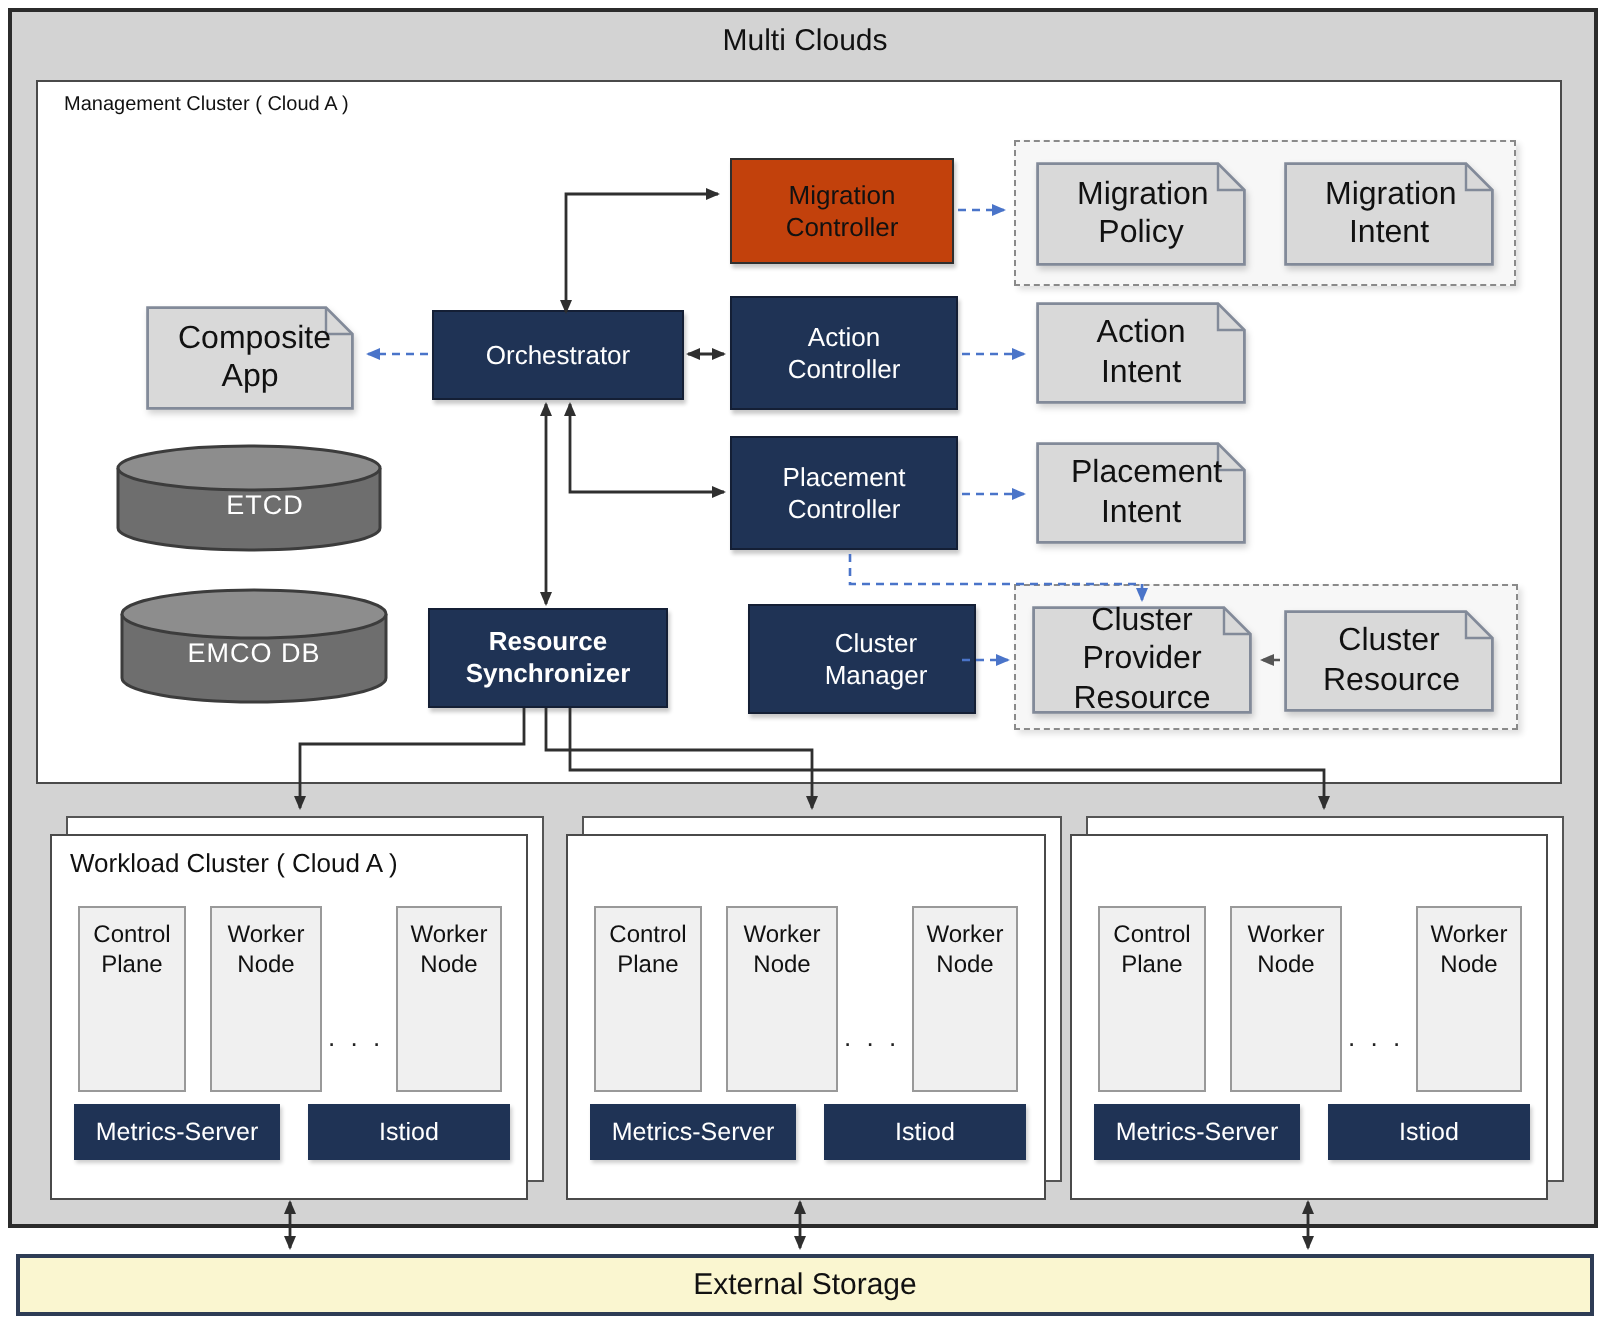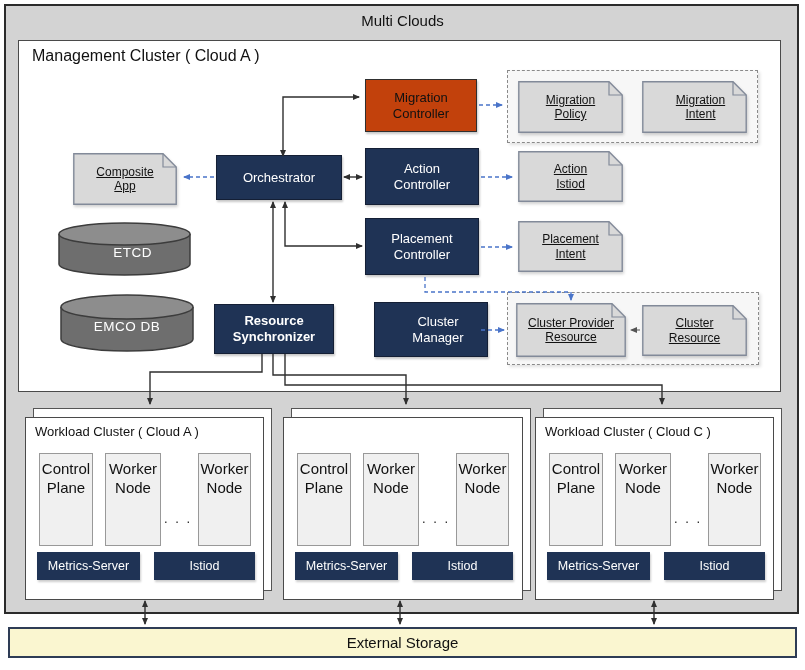--- a/index.html
+++ b/index.html
@@ -1,40 +1,40 @@
 <!DOCTYPE html>
 <html><head>
 <meta charset="utf-8">
 <style>
   html,body{margin:0;padding:0;background:#fff;}
   body{width:805px;height:670px;position:relative;font-family:"Liberation Sans",sans-serif;overflow:hidden;}
   .abs{position:absolute;}
   .outer{left:4px;top:4px;width:791px;height:606px;background:#d3d3d3;border:2px solid #2b2b2b;}
   .outer-title{left:0;top:12px;width:805px;text-align:center;font-size:15px;color:#111;}
   .mgmt{left:18px;top:40px;width:761px;height:350px;background:#fff;border:1.5px solid #4a4a4a;}
-  .mgmt-title{left:32px;top:47px;font-size:16px;color:#111;white-space:nowrap;}
+  .mgmt-title{left:32px;top:47px;font-size:10px;color:#111;white-space:nowrap;}
   .node{display:flex;align-items:center;justify-content:center;text-align:center;
         font-size:13px;line-height:1.2;box-sizing:border-box;}
   .navy{background:#1f3355;color:#fff;border:1px solid #141f35;box-shadow:1px 2px 2px rgba(0,0,0,.22);}
   .green{background:#c2410c;color:#111;border:1.5px solid #2f2f2f;box-shadow:1px 2px 2px rgba(0,0,0,.22);}
   .lbl{display:block;}
   .w80{width:80px;} .w95{width:95px;} .w70{width:70px;}
   .group{border:1.6px dashed #8a8a8a;background:#f7f7f7;box-shadow:2px 2px 3px rgba(0,0,0,.12);box-sizing:border-box;}
   .doc{filter:drop-shadow(1.5px 2px 1.5px rgba(0,0,0,.18));}
   .doc svg{position:absolute;left:0;top:0;}
   .doc .dlbl{position:absolute;inset:0;display:flex;align-items:center;justify-content:flex-end;
-             text-align:center;font-size:12px;line-height:1.2;color:#111;text-decoration:underline;}
+             text-align:center;font-size:16px;line-height:1.2;color:#111;}
   .doc .dlbl span{display:block;margin:0 auto;}
   .cyl-label{position:absolute;inset:0;display:flex;align-items:center;justify-content:center;
              color:#fff;font-size:13.5px;padding-top:6px;letter-spacing:.5px;}
   .wc-back{background:#fff;border:1.5px solid #555;}
   .wc{background:#fff;border:1.5px solid #4a4a4a;}
   .wc-title{left:9px;top:6px;font-size:13px;color:#111;white-space:nowrap;}
   .inner{background:#f0f0f0;border:1px solid #999;display:flex;justify-content:center;
-         text-align:center;font-size:15px;line-height:1.25;color:#111;padding-top:6px;box-sizing:border-box;}
+         text-align:center;font-size:12px;line-height:1.25;color:#111;padding-top:6px;box-sizing:border-box;}
   .dots{font-size:13px;color:#222;letter-spacing:2px;}
   .mini{display:flex;align-items:center;justify-content:center;background:#1f3355;color:#fff;
         font-size:12.5px;white-space:nowrap;box-shadow:1px 1.5px 2px rgba(0,0,0,.2);}
   .storage{left:8px;top:627px;width:789px;height:31px;background:#faf6d0;border:2px solid #2e3c55;
            display:flex;align-items:center;justify-content:center;font-size:15px;color:#111;box-sizing:border-box;}
   #connectors{position:absolute;left:0;top:0;pointer-events:none;}
 </style>
 </head>
 <body>
 
@@ -77,36 +77,36 @@
 </div>
 <div class="abs doc" style="left:518px;top:81px;width:105px;height:52px;">
   <svg width="105" height="52">
     <path d="M0.8,0.8 H91 L104.2,14 V51.2 H0.8 Z" fill="#d9d9d9" stroke="#828a99" stroke-width="1.4"></path>
     <path d="M91,0.8 V14 H104.2" fill="none" stroke="#828a99" stroke-width="1.2"></path>
   </svg>
   <div class="dlbl">
       <span style="width:64px;">Migration Policy</span>
     </div>
 </div>
-<div class="abs doc" style="left:642px;top:81px;width:117px;height:52px;">
+<div class="abs doc" style="left:642px;top:81px;width:105px;height:52px;">
   <svg width="105" height="52">
     <path d="M0.8,0.8 H91 L104.2,14 V51.2 H0.8 Z" fill="#d9d9d9" stroke="#828a99" stroke-width="1.4"></path>
     <path d="M91,0.8 V14 H104.2" fill="none" stroke="#828a99" stroke-width="1.2"></path>
   </svg>
   <div class="dlbl">
       <span style="width:64px;">Migration Intent</span>
     </div>
 </div>
 <div class="abs doc" style="left:518px;top:151px;width:105px;height:51px;">
   <svg width="105" height="51">
     <path d="M0.8,0.8 H91 L104.2,14 V50.2 H0.8 Z" fill="#d9d9d9" stroke="#828a99" stroke-width="1.4"></path>
     <path d="M91,0.8 V14 H104.2" fill="none" stroke="#828a99" stroke-width="1.2"></path>
   </svg>
   <div class="dlbl">
-      <span style="width:60px;">Action Istiod</span>
+      <span style="width:60px;">Action Intent</span>
     </div>
 </div>
 <div class="abs doc" style="left:518px;top:221px;width:105px;height:51px;">
   <svg width="105" height="51">
     <path d="M0.8,0.8 H91 L104.2,14 V50.2 H0.8 Z" fill="#d9d9d9" stroke="#828a99" stroke-width="1.4"></path>
     <path d="M91,0.8 V14 H104.2" fill="none" stroke="#828a99" stroke-width="1.2"></path>
   </svg>
   <div class="dlbl">
       <span style="width:70px;">Placement Intent</span>
     </div>
@@ -181,21 +181,20 @@
   <div class="abs mini" style="left:11px;top:134px;width:103px;height:28px;">
     <span>Metrics-Server</span>
   </div>
   <div class="abs mini" style="left:128px;top:134px;width:101px;height:28px;">
     <span>Istiod</span>
   </div>
 </div>
 
 <div class="abs wc-back" style="left:543px;top:408px;width:237px;height:181px;"></div>
 <div class="abs wc" style="left:535px;top:417px;width:237px;height:181px;">
-  <span class="abs wc-title">Workload Cluster ( Cloud C )</span>
   <div class="abs inner" style="left:13px;top:35px;width:54px;height:93px;">
     <span>Control Plane</span>
   </div>
   <div class="abs inner" style="left:79px;top:35px;width:56px;height:93px;">
     <span>Worker Node</span>
   </div>
   <div class="abs inner" style="left:172px;top:35px;width:53px;height:93px;">
     <span>Worker Node</span>
   </div>
   <span class="abs dots" style="left:138px;top:93px;">. . .</span>

